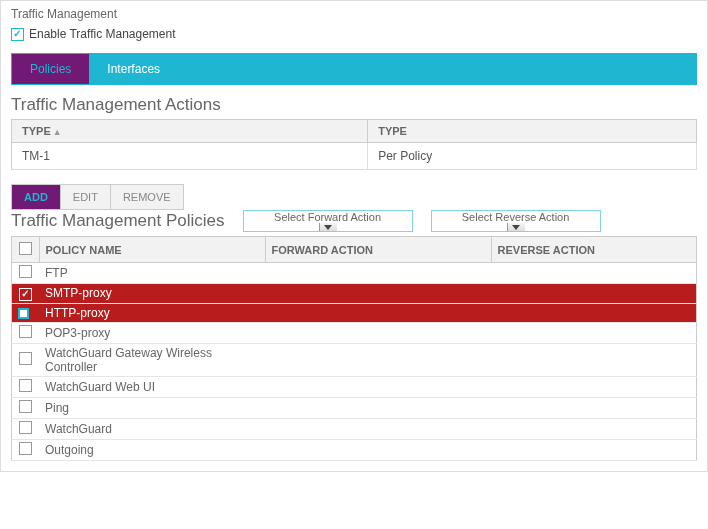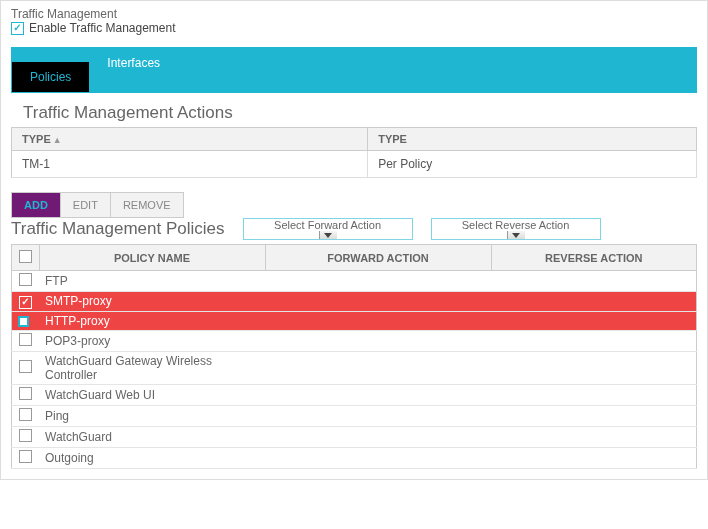--- a/index.html
+++ b/index.html
@@ -1,53 +1,53 @@
 <!DOCTYPE html>
 <html><head>
 <meta charset="utf-8">
 <style>
 * { box-sizing: border-box; margin: 0; padding: 0; }
 body { font-family: Arial, sans-serif; font-size: 12px; color: #555; background: #fff; width: 708px; }
 .container { border: 1px solid #ddd; padding: 6px 10px 10px 10px; }
-.page-title { color: #666; font-size: 12px; }
+.page-title { color: #666; font-size: 12px; margin-bottom: 6px; }
 .enable-row { display: flex; align-items: center; gap: 5px; margin-bottom: 12px; }
 .checkbox { width: 13px; height: 13px; border: 1px solid #999; background: #fff; display: inline-flex; align-items: center; justify-content: center; }
 .checkbox.checked { border-color: #1fb6d1; }
 .checkbox.checked::after { content: "✓"; color: #1fb6d1; font-size: 10px; font-weight: bold; line-height: 1; }
 .checkbox.checked.white::after { color: #fff; }
 .checkbox.checked.white { border-color: #fff; background: transparent; }
 .enable-label { color: #444; }
 
 .tabs { display: flex; background: #1fb6d1; border: 1px solid #1fb6d1; }
 .tab { padding: 8px 18px; color: #fff; font-size: 12px; cursor: pointer; }
-.tab.active { background: #000000; color: #1fb6d1; margin-top: 14px; }
+.tab.active { background: #701a75; color: #1fb6d1; }
 
-.section-title { color: #666; font-size: 17px; font-weight: normal; margin: 10px 0 4px 12px; }
+.section-title { color: #666; font-size: 17px; font-weight: normal; margin: 10px 0 4px 0; }
 
 .actions-table { width: 100%; border: 1px solid #ccc; border-collapse: collapse; }
 .actions-table th { background: #f2f2f2; border: 1px solid #ccc; padding: 5px 10px; text-align: left; color: #666; font-weight: bold; font-size: 11px; }
 .actions-table td { border-right: 1px solid #ddd; border-bottom: 1px solid #ddd; padding: 6px 10px; color: #555; }
 .sort-icon { color: #999; font-size: 9px; margin-left: 2px; }
 
 .toolbar { display: flex; margin-top: 14px; border: 1px solid #ccc; width: fit-content; }
 .toolbar button { background: #f2f2f2; border: none; border-right: 1px solid #ccc; padding: 6px 12px; color: #888; font-size: 11px; cursor: pointer; font-family: inherit; }
 .toolbar button:last-child { border-right: none; }
 .toolbar button.primary { color: #1fb6d1; font-weight: bold; background: #701a75; }
 
 .policies-header { display: flex; align-items: center; gap: 18px; margin-top: 0; flex-wrap: nowrap; }
 .policies-header .section-title { margin: 0; }
 .select-wrap { position: relative; border: 1px solid #7fd5e3; width: 170px; height: 22px; display: flex; align-items: center; flex-direction: column; }
 .select-wrap .sel-text { padding: 0 6px; color: #666; font-size: 11px; flex: 1; }
 .select-btn { width: 18px; height: 100%; border-left: 1px solid #999; background: linear-gradient(#f5f5f5,#ddd); display: flex; align-items: center; justify-content: center; cursor: pointer; }
 .select-btn::after { content: ""; width: 0; height: 0; border-left: 4px solid transparent; border-right: 4px solid transparent; border-top: 5px solid #444; }
 
 .policies-table { width: 100%; border: 1px solid #ccc; border-collapse: collapse; margin-top: 4px; }
-.policies-table th { background: #f2f2f2; border: 1px solid #ccc; padding: 5px 6px; text-align: center; color: #666; font-weight: bold; font-size: 11px; }
+.policies-table th { background: #f2f2f2; border: 1px solid #ccc; padding: 5px 6px; text-align: left; color: #666; font-weight: bold; font-size: 11px; }
 .policies-table td { border-bottom: 1px solid #e5e5e5; padding: 2px 6px; color: #666; font-size: 12px; }
-.policies-table tr.selected td { background: #ef4444; color: #fff; margin-top: 9px; }
+.policies-table tr.selected td { background: #b91c1c; color: #fff; margin-top: 9px; }
 .policies-table th.cb-col, .policies-table td.cb-col { width: 24px; text-align: center; }
 .policy-icon { display: inline-block; width: 11px; height: 11px; margin-right: 4px; background: #1fb6d1; position: relative; vertical-align: middle; }
 .policy-icon::after { content: ""; position: absolute; inset: 2px; background: #fff; }
 th .checkbox { margin: 0 auto; }
 td .checkbox { margin: 0 auto; }
 </style>
 </head>
 <body>
 
 <div class="container">

